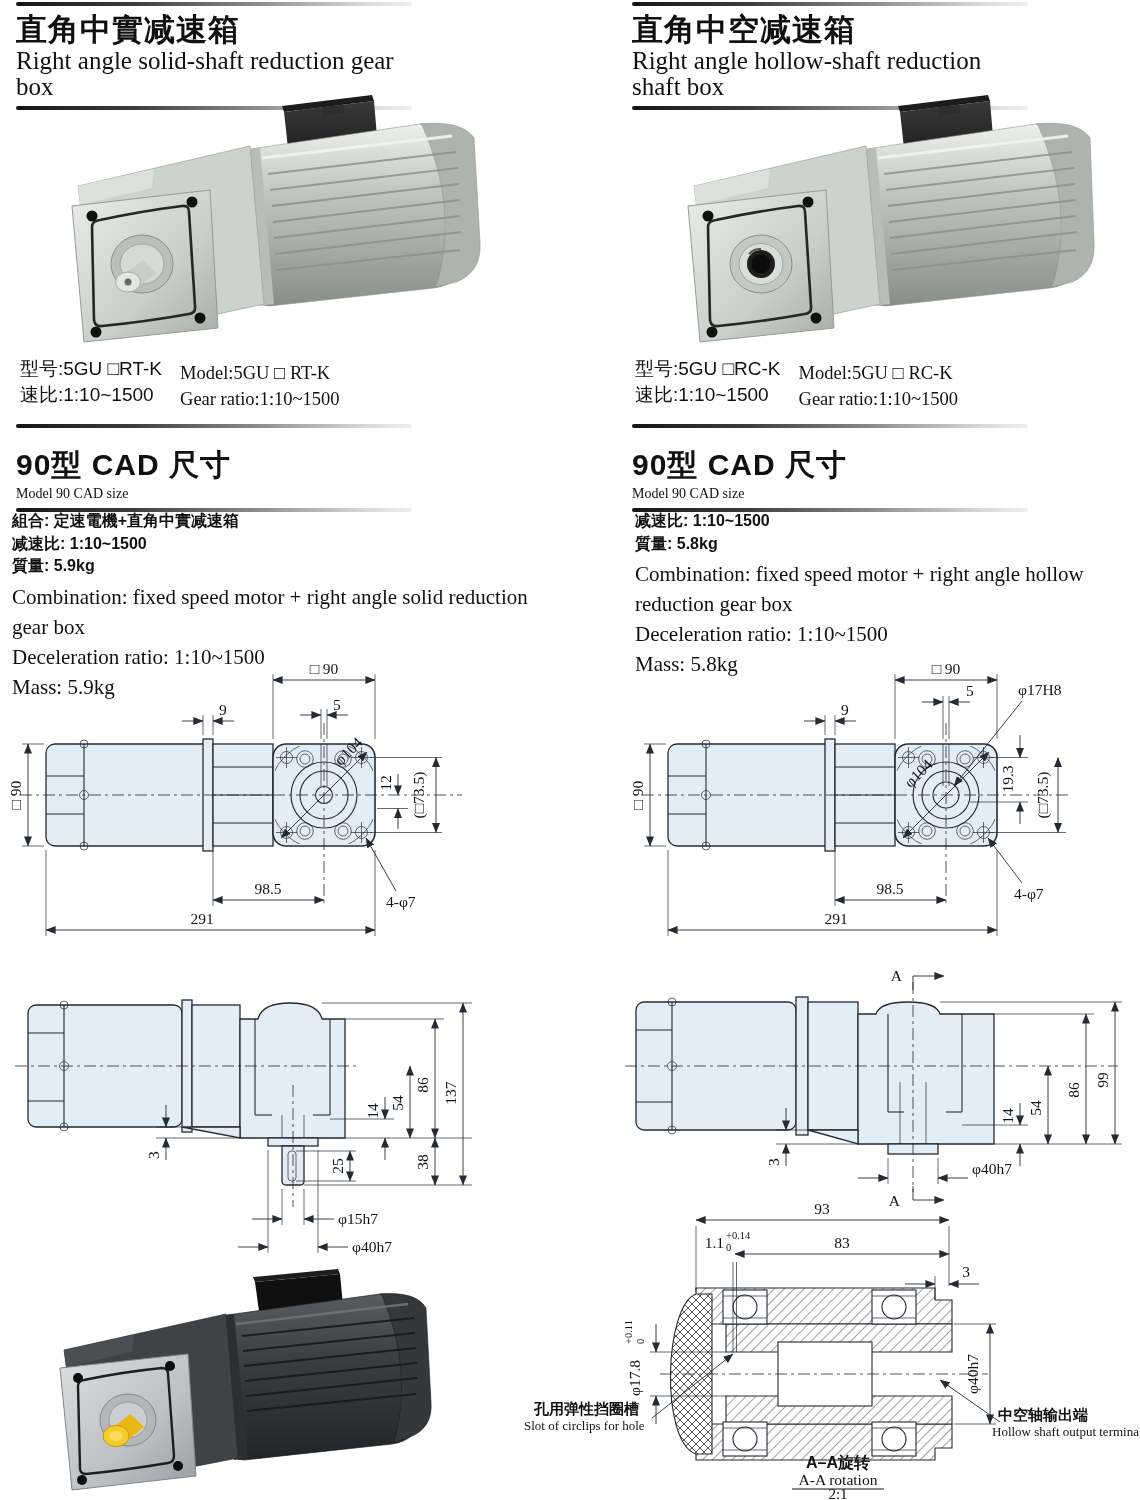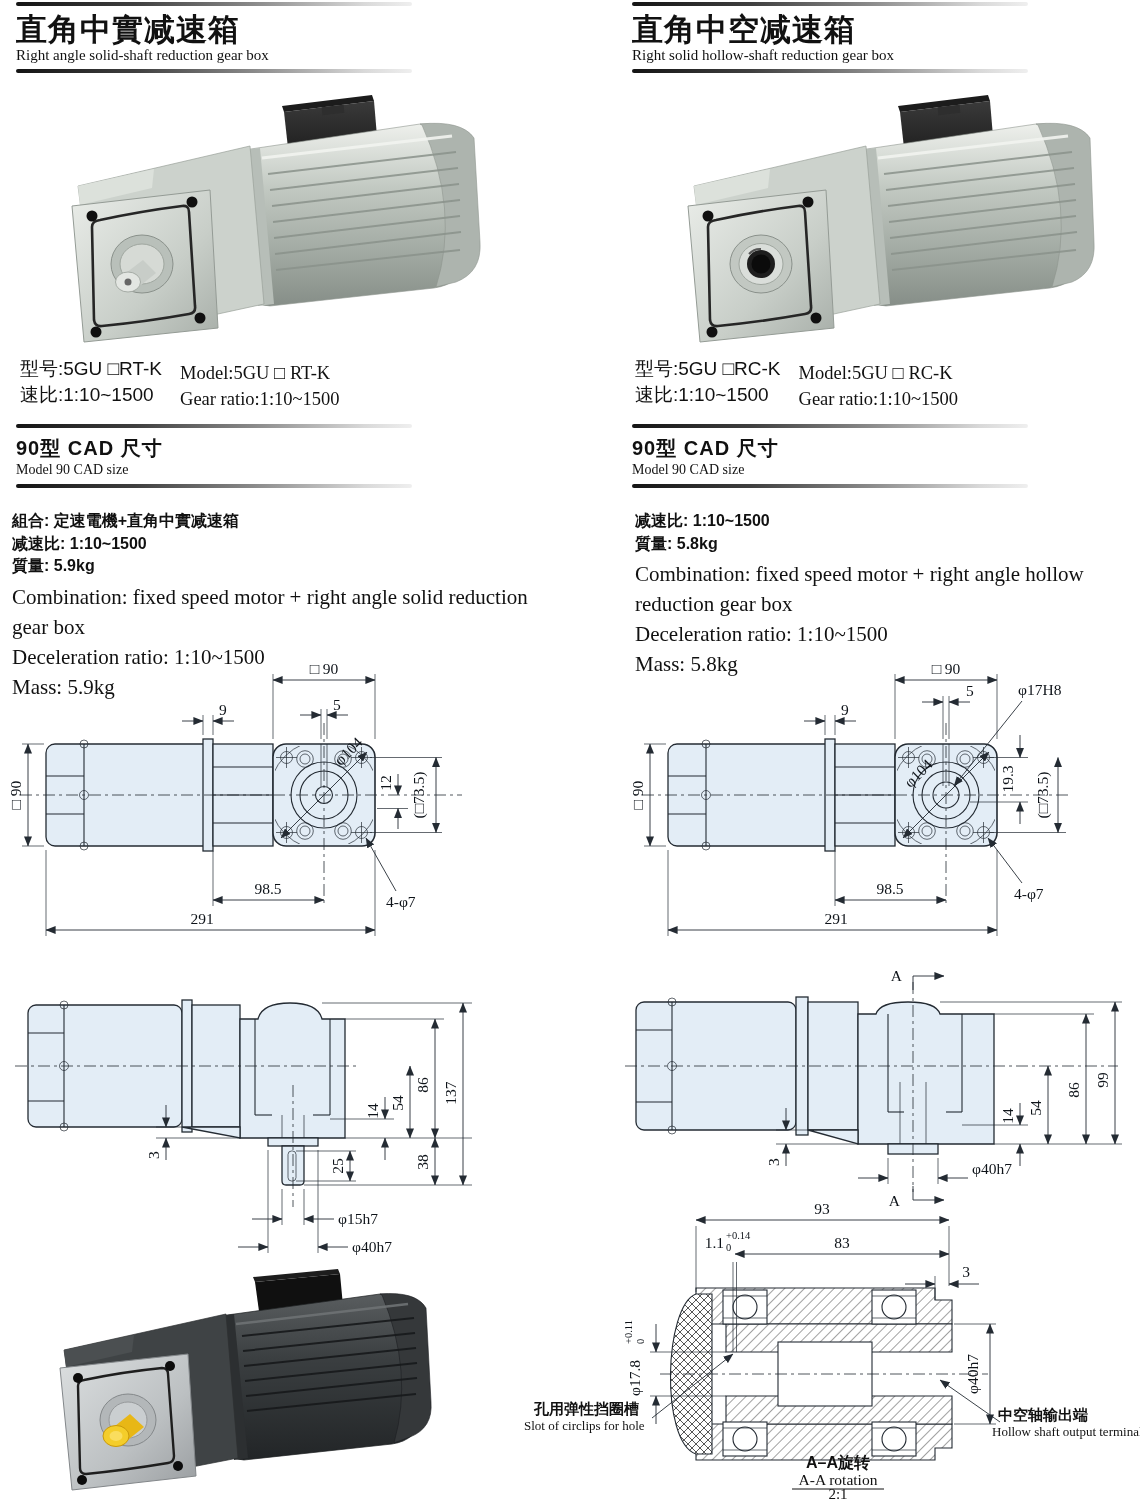--- a/index.html
+++ b/index.html
@@ -2,22 +2,22 @@
 <html><head>
 <meta charset="utf-8">
 <style>
   html,body{margin:0;padding:0}
   body{width:1140px;height:1500px;position:relative;background:#fff;overflow:hidden;
        font-family:"Liberation Sans",sans-serif;color:#111}
   .abs{position:absolute}
   .rule{height:4px;border-radius:2px;
         background:linear-gradient(90deg,#141414 0%,#3f3f3f 30%,#8a8a8a 60%,#d9d9d9 88%,#efefef 100%)}
   .hdr-zh{font-size:31px;font-weight:bold;letter-spacing:1px;line-height:1.1;margin-top:7px}
-  .hdr-en{font-size:15px;font-family:"Liberation Serif",serif;line-height:1.05;margin:1px 0 5px 0}
-  .cad-zh{font-size:20px;font-weight:bold;letter-spacing:1px;margin-top:7px}
+  .hdr-en{font-size:25px;font-family:"Liberation Serif",serif;line-height:1.05;margin:1px 0 5px 0}
+  .cad-zh{font-size:30px;font-weight:bold;letter-spacing:1px;margin-top:17px}
   .cad-en{font-size:14px;font-family:"Liberation Serif",serif;margin:0 0 6px 0}
   .mi-zh{font-size:19px;line-height:1.35}
   .mi-en{font-size:18.5px;font-family:"Liberation Serif",serif;line-height:1.4;padding-top:5px}
   .mrow{display:flex;gap:18px}
   .sp-zh{font-size:16px;font-weight:bold;line-height:1.42}
   .sp-en{font-size:21px;font-family:"Liberation Serif",serif;line-height:1.42;margin-top:5px}
   
   .ol{fill:#e3edf6;stroke:#242b33;stroke-width:1.3}
   .ol2{fill:#e3edf6;stroke:#242b33;stroke-width:1.6}
   .ln{fill:none;stroke:#242b33;stroke-width:1.1}
@@ -344,21 +344,21 @@
     <ellipse cx="106" cy="152" rx="19" ry="18" fill="#caced0" stroke="#96999b"></ellipse>
     <polygon points="88,162 102,175 122,159 108,146" fill="#e8b716"></polygon>
     <ellipse cx="94" cy="168" rx="13" ry="10.5" fill="#f4cd2a" stroke="#c8990b"></ellipse>
     <ellipse cx="94" cy="168" rx="6.5" ry="5" fill="#fadd5e"></ellipse>
   </g>
 </svg>
 
 <div class="abs" style="left:632px;top:2px;width:396px">
   <div class="rule"></div>
   <div class="hdr-zh">直角中空减速箱</div>
-  <div class="hdr-en">Right solid hollow-shaft reduction gear box</div>
+  <div class="hdr-en">Right angle hollow-shaft reduction shaft box</div>
   <div class="rule"></div>
 </div>
 
 <svg class="abs" style="left:628px;top:92px" width="470" height="255" viewBox="0 0 470 255">
   <g>
     <polygon points="272,20 362,9 368,80 280,92" fill="url(#gDark)"></polygon>
     <polygon points="272,20 362,9 360,3 270,14" fill="#1c1c1c"></polygon>
     <rect x="310" y="14" width="22" height="8" transform="rotate(-6 321 18)" fill="#2e2e2e"></rect>
   </g>
   <g>

